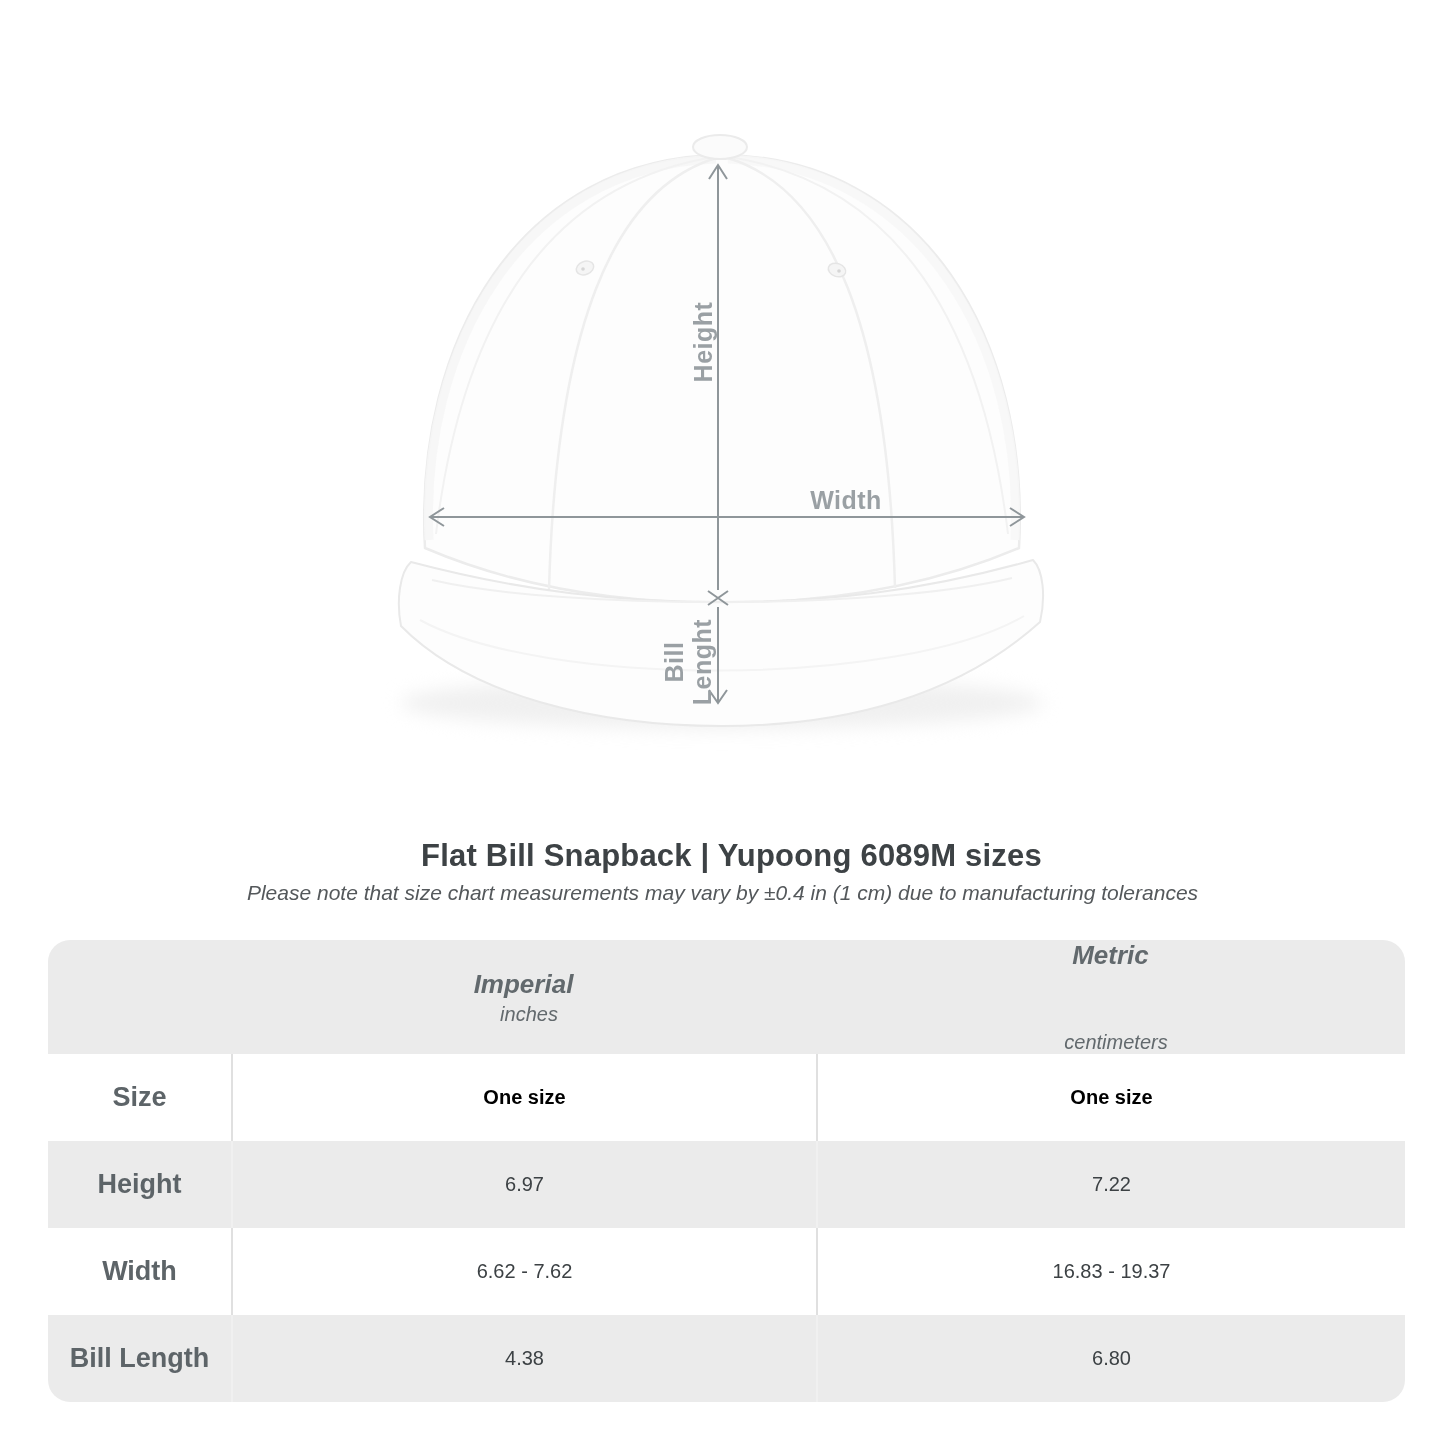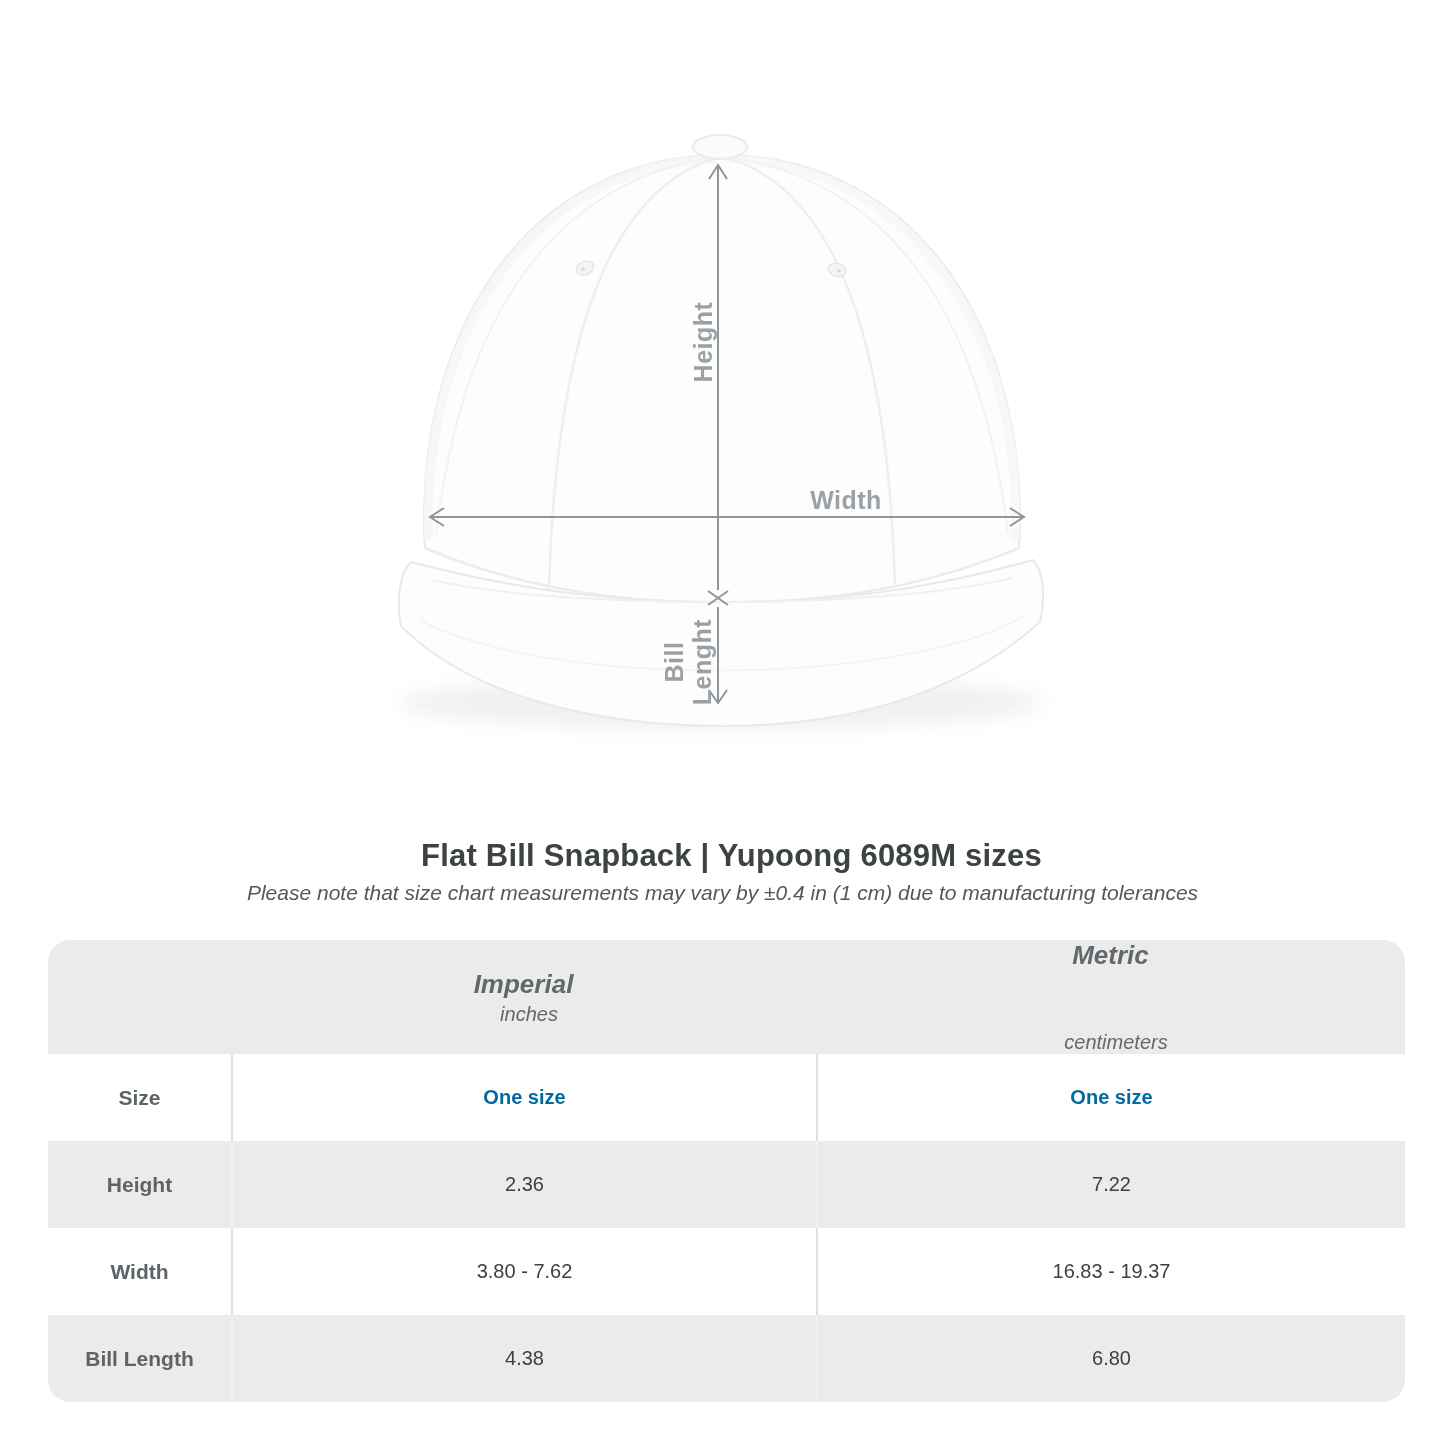--- a/index.html
+++ b/index.html
@@ -80,31 +80,31 @@
     font-style: italic;
     color: #62696d;
     margin-left: 11px;
   }
 
   .st-row { display: flex; height: 87px; background: #ffffff; }
   .st-row.alt { background: #ebebeb; }
   .st-row .row-label {
     width: 183px;
     display: flex; align-items: center; justify-content: center;
-    font-size: 21px; font-weight: bold; color: #5d6468;
+    font-size: 27px; font-weight: bold; color: #5d6468;
   }
   .st-row .cell {
     display: flex; align-items: center; justify-content: center;
     font-size: 20px; color: #3c4144;
     border-left: 2px solid #e0e0e0;
   }
   .st-row.alt .cell { border-left-color: #f0f0f0; }
   .st-row .cell.imperial { width: 585px; }
   .st-row .cell.metric { width: 589px; }
-  .st-row.size-row .cell { font-weight: bold; color: #0369a1; }
+  .st-row.size-row .cell { font-weight: bold; color: #000000; }
 </style>
 </head>
 <body>
 
 <div class="stage">
 
   <svg class="hat-svg" width="1445" height="790" viewBox="0 0 1445 790">
 
     <ellipse cx="722" cy="703" rx="322" ry="26" fill="#f0f0f0" style="filter: blur(9px);"></ellipse>
 
@@ -176,27 +176,27 @@
     </div>
 
     <div class="st-row size-row">
       <div class="row-label">Size</div>
       <div class="cell imperial">One size</div>
       <div class="cell metric">One size</div>
     </div>
 
     <div class="st-row alt">
       <div class="row-label">Height</div>
-      <div class="cell imperial">2.36</div>
+      <div class="cell imperial">6.97</div>
       <div class="cell metric">7.22</div>
     </div>
 
     <div class="st-row">
       <div class="row-label">Width</div>
-      <div class="cell imperial">3.80 - 7.62</div>
+      <div class="cell imperial">6.62 - 7.62</div>
       <div class="cell metric">16.83 - 19.37</div>
     </div>
 
     <div class="st-row alt">
       <div class="row-label">Bill Length</div>
       <div class="cell imperial">4.38</div>
       <div class="cell metric">6.80</div>
     </div>
 
   </div>

